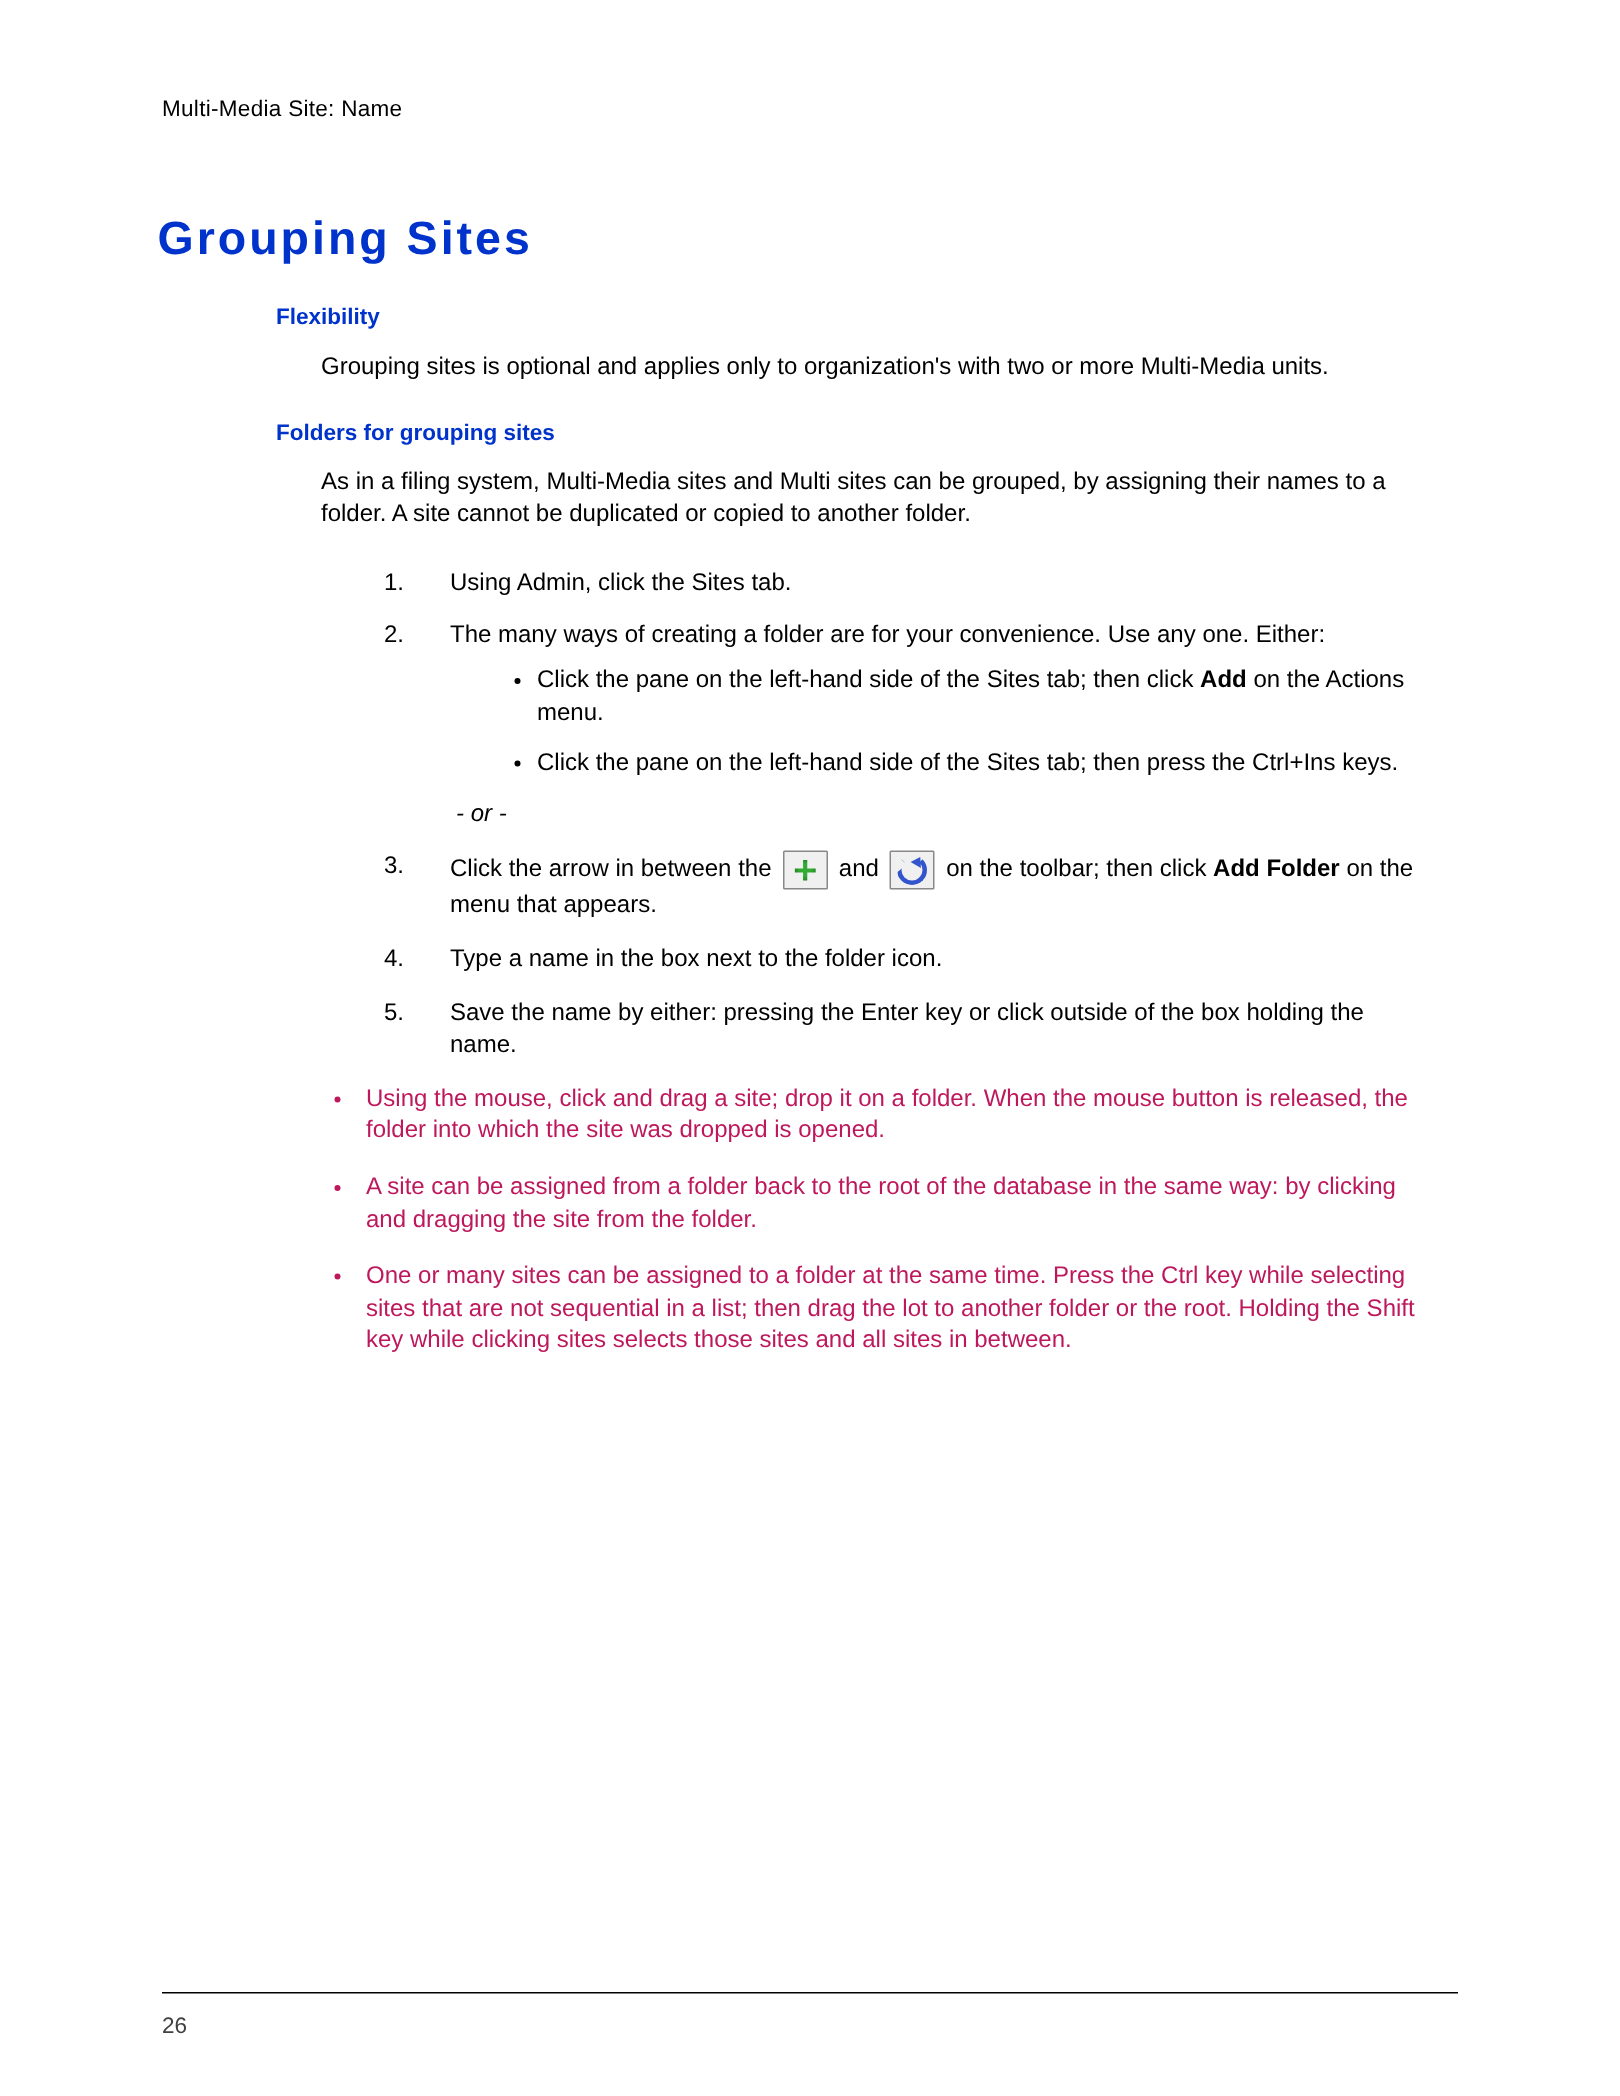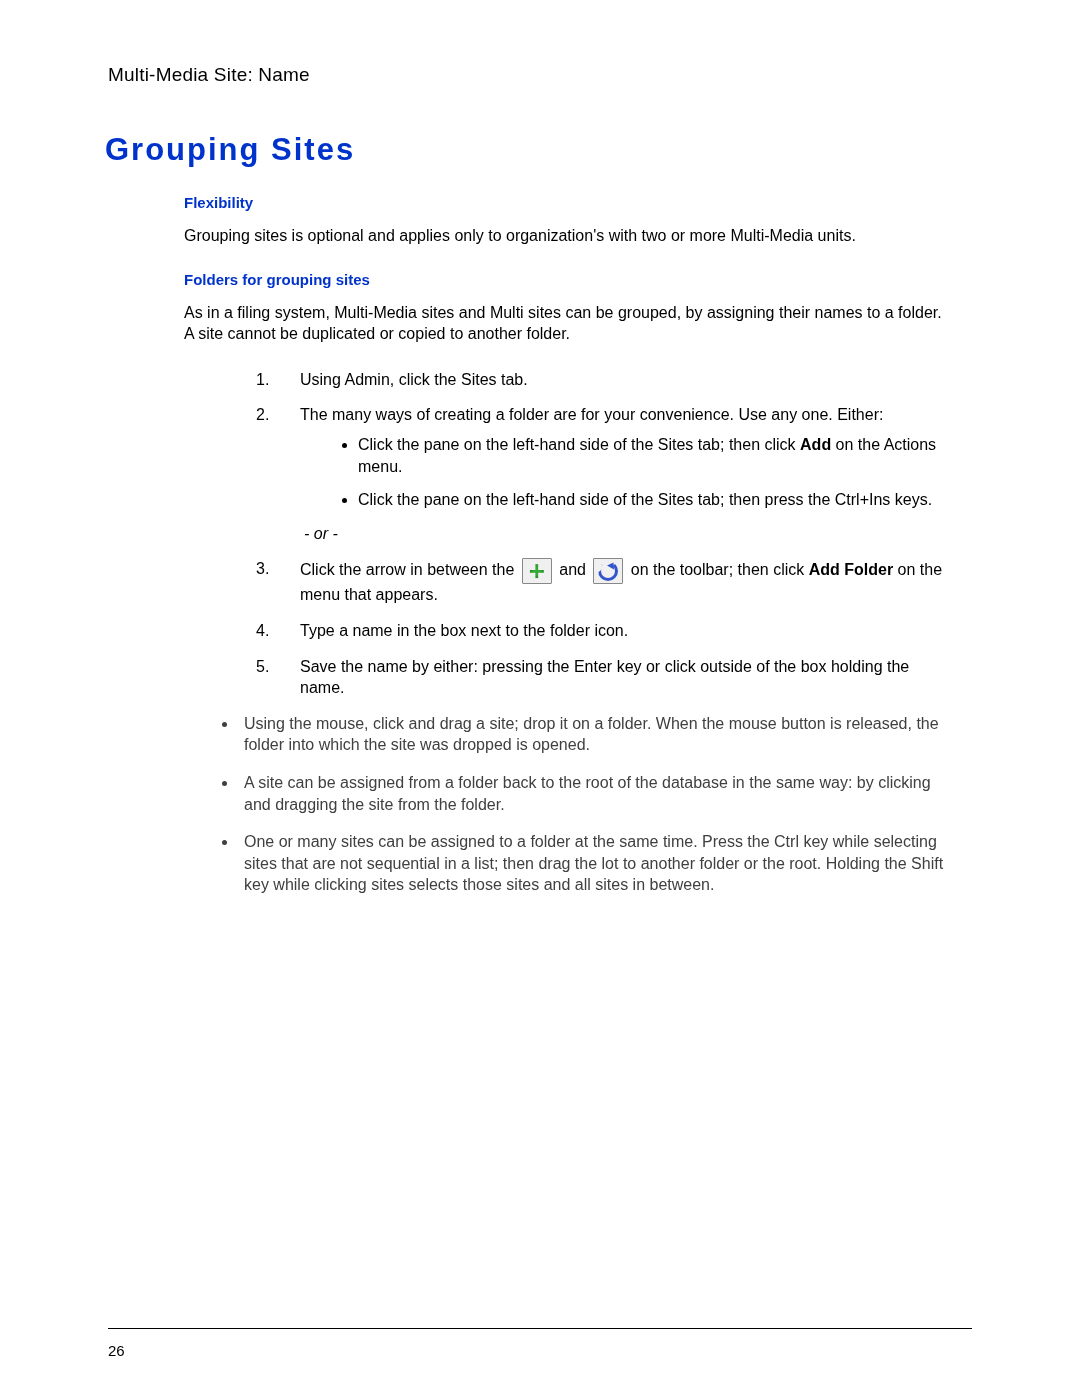--- a/index.html
+++ b/index.html
@@ -13,23 +13,23 @@
       width: 1080px;
       height: 1397px;
       position: relative;
     }
     .page {
       padding: 64px 108px 40px 108px;
       height: 100%;
       position: relative;
     }
     .breadcrumb {
-      font-size: 19px;
-      color: #000;
-      margin-bottom: 46px;
+      font-size: 15px;
+      color: #000;
+      margin-bottom: 60px;
       letter-spacing: 0.2px;
     }
     h1.main-heading {
       font-size: 31px;
       font-weight: bold;
       color: #0033cc;
       letter-spacing: 2px;
       margin-bottom: 26px;
       margin-left: -3px;
     }
@@ -46,21 +46,21 @@
       font-size: 15px;
       font-weight: bold;
       color: #0033cc;
       margin-left: 76px;
       margin-bottom: 14px;
       margin-top: 6px;
     }
     .body-text {
       font-size: 16px;
       color: #000;
-      margin-left: 76px;
+      margin-left: 106px;
       margin-right: 20px;
       line-height: 1.35;
       margin-bottom: 24px;
     }
     .intro-text {
       font-size: 16px;
       color: #000;
       margin-left: 106px;
       margin-right: 20px;
       line-height: 1.35;
@@ -104,21 +104,21 @@
       margin-top: 6px;
       margin-bottom: 10px;
     }
     ul.bulleted-outer {
       list-style: disc;
       margin-left: 130px;
       margin-right: 20px;
     }
     ul.bulleted-outer > li {
       font-size: 16px;
-      color: #404040;
+      color: #be185d;
       line-height: 1.35;
       margin-bottom: 16px;
       padding-left: 6px;
     }
     .icon-box {
       display: inline-block;
       width: 30px;
       height: 26px;
       border: 1px solid #888;
       background: #f0f0f0;
@@ -169,21 +169,21 @@
       bottom: 68px;
       left: 108px;
       right: 108px;
       border-top: 1px solid #000;
     }
     .page-number {
       position: absolute;
       bottom: 38px;
       left: 108px;
       font-size: 15px;
-      color: #000000;
+      color: #404040;
     }
   </style>
 </head>
 <body>
 
 <div class="page">
   <div class="breadcrumb">Multi-Media Site: Name</div>
 
   <h1 class="main-heading">Grouping Sites</h1>
 

